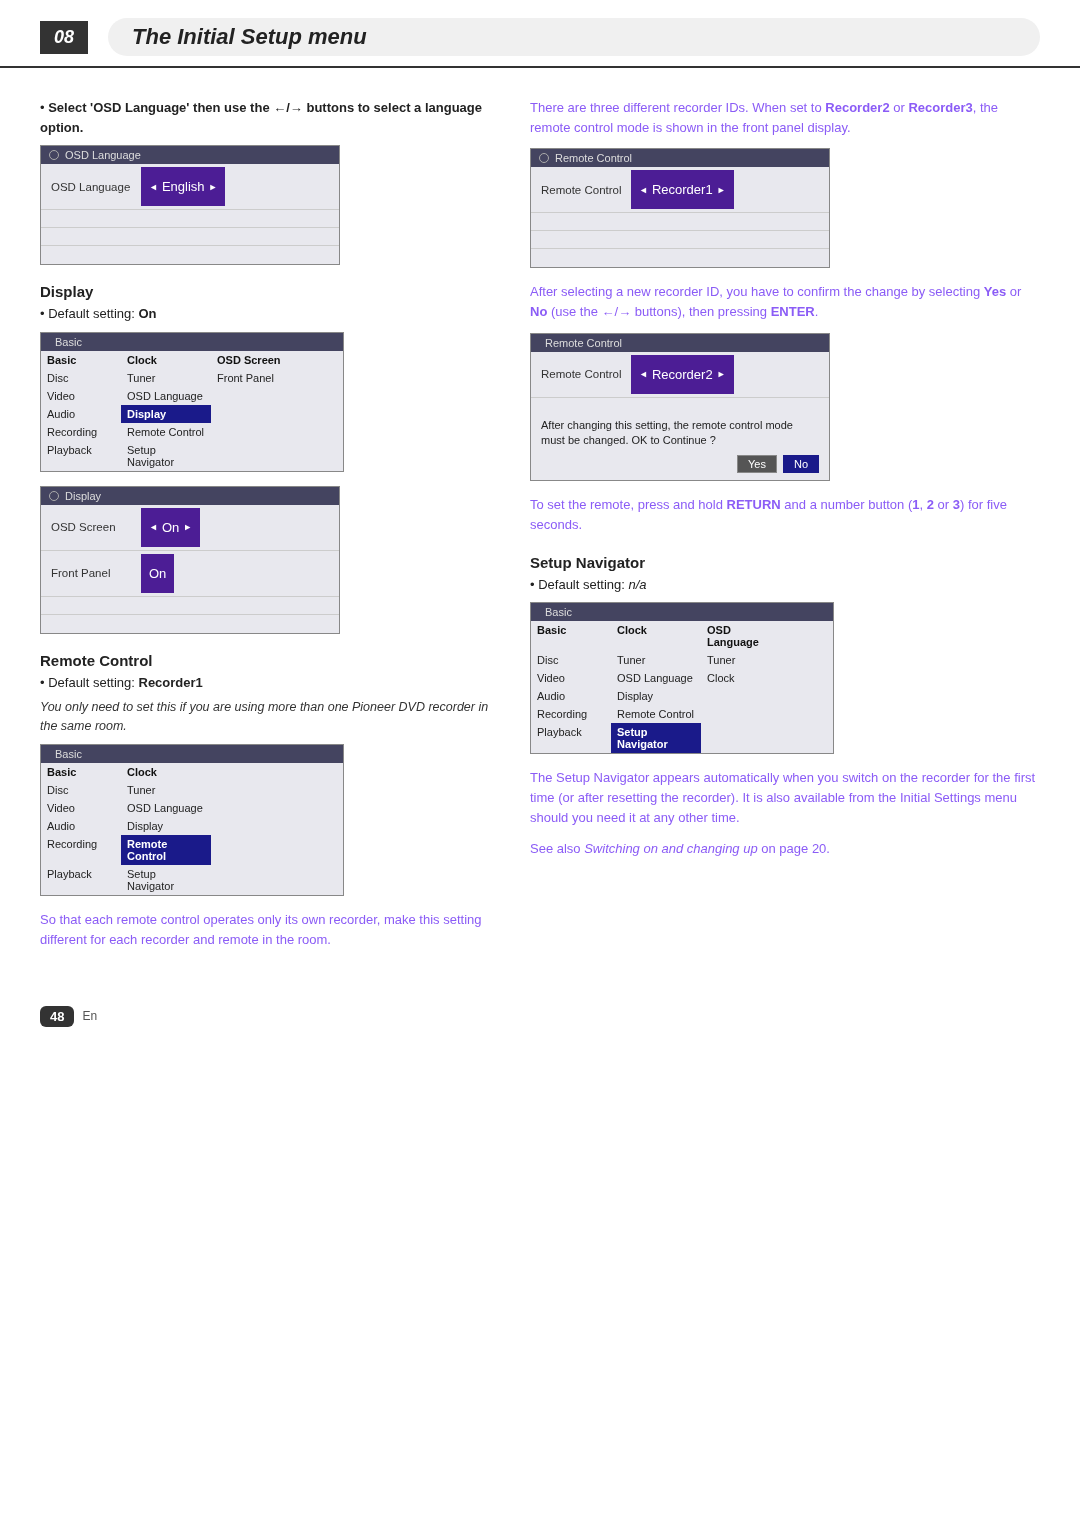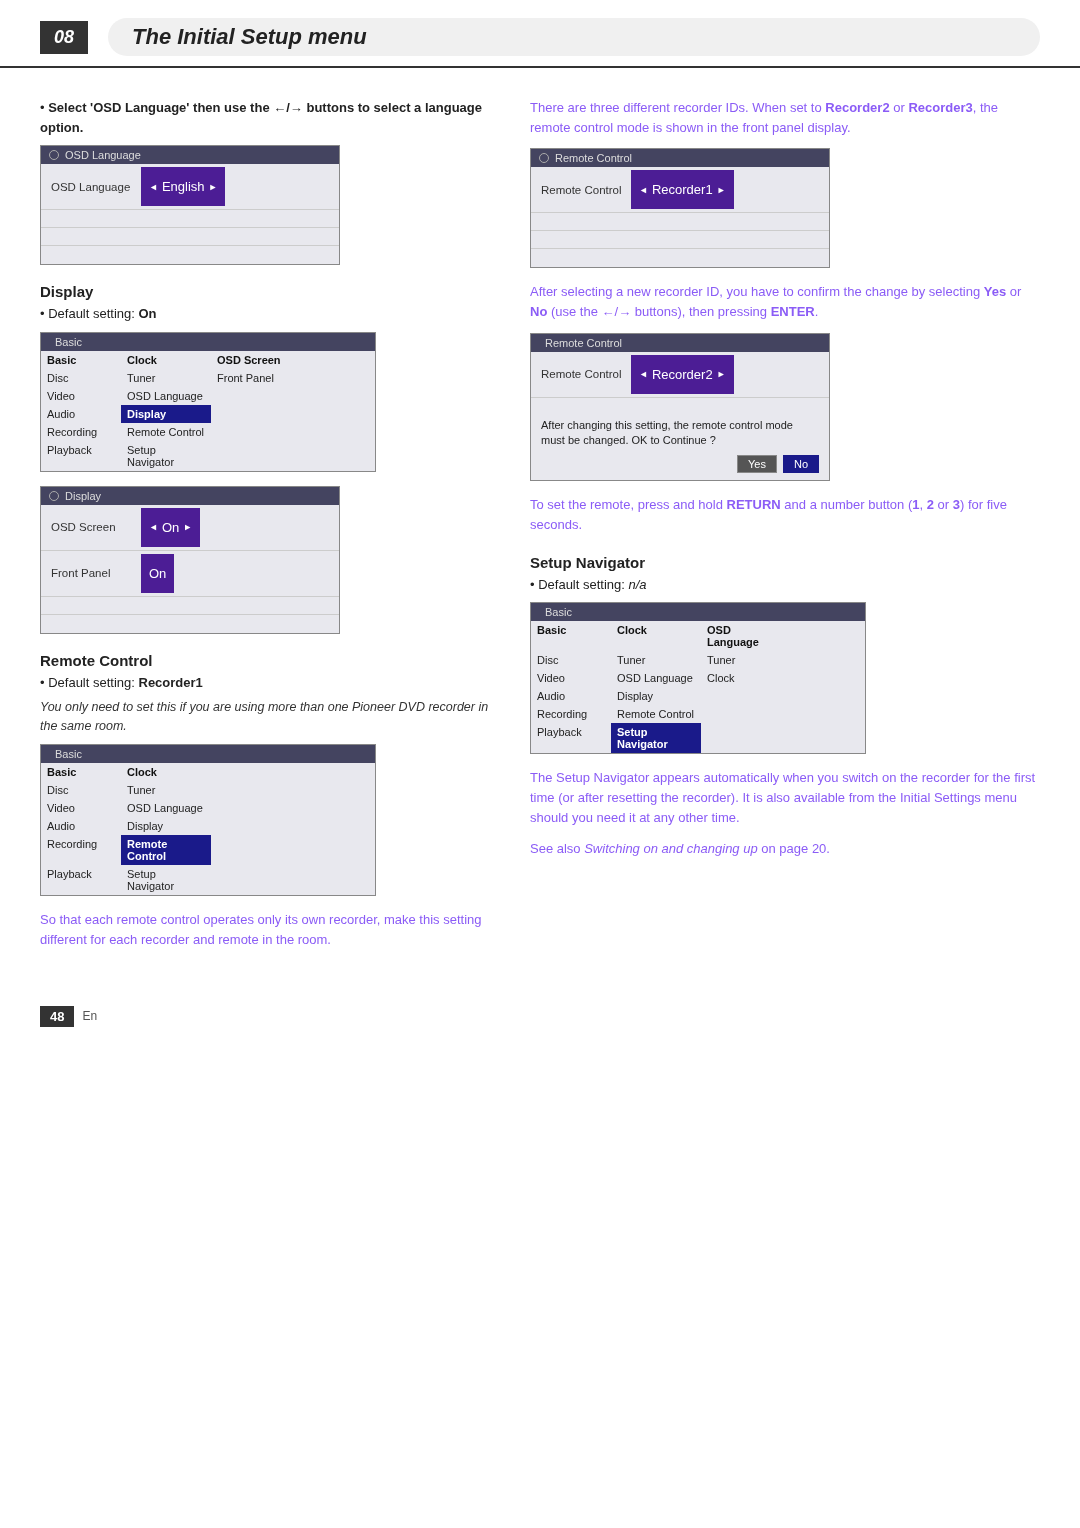--- a/index.html
+++ b/index.html
@@ -141,21 +141,21 @@
       gap: 4px;
     }
     .arrow-left::before { content: "◄ "; font-size: 9px; }
     .arrow-right::after { content: " ►"; font-size: 9px; }
 
     
     .menu-mockup {
       border: 1.5px solid #888;
       background: #e8e8ee;
       margin: 8px 0 14px 0;
-      width: 336px;
+      width: 304px;
       font-size: 11px;
     }
     .menu-title-bar {
       background: #444460;
       display: flex;
       align-items: center;
       padding: 3px 8px;
       font-size: 11px;
       color: #ddd;
       gap: 6px;
@@ -198,20 +198,21 @@
       padding: 16px 40px;
       margin-top: 30px;
     }
     .page-num-badge {
       background: #333;
       color: #fff;
       font-size: 13px;
       font-weight: bold;
       padding: 3px 10px;
       margin-right: 8px;
+      border-radius: 6px;
     }
     .footer-lang {
       font-size: 12px;
       color: #555;
     }
 
     
     .confirm-screen {
       border: 1.5px solid #888;
       background: #e8e8ee;

